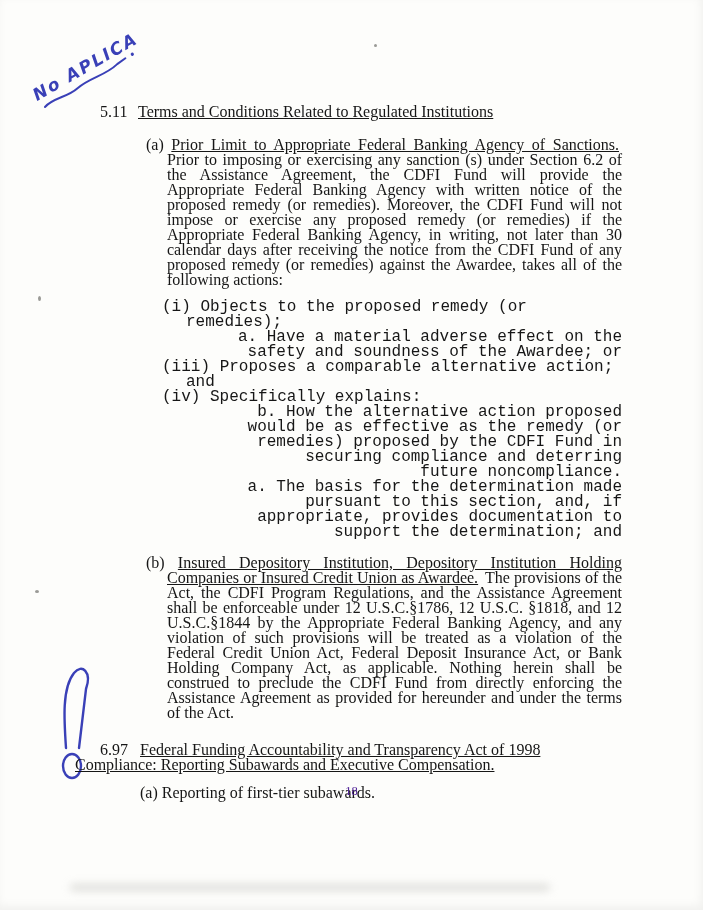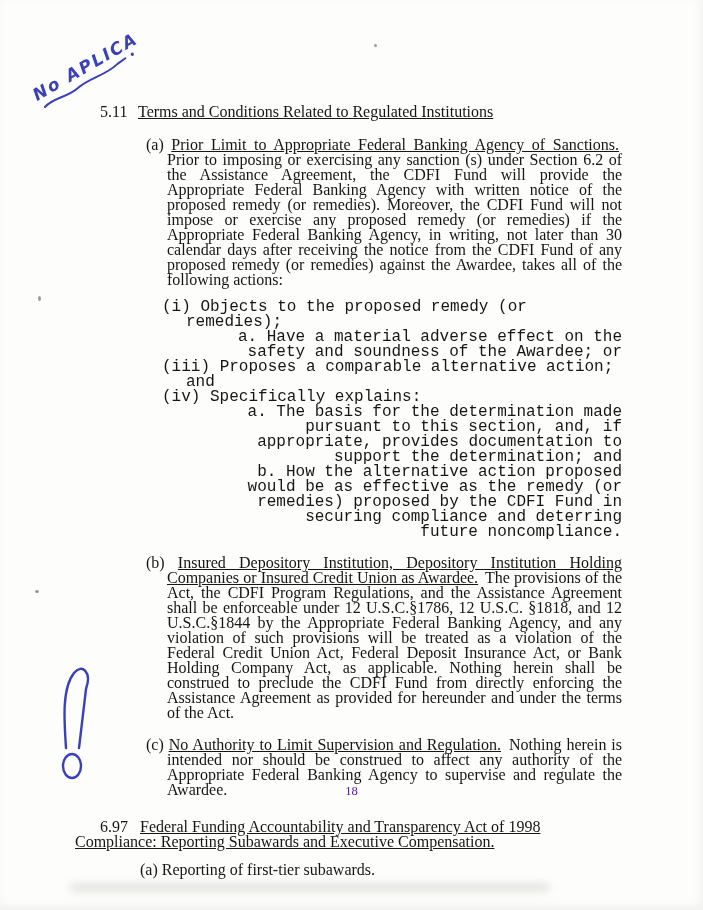--- a/index.html
+++ b/index.html
@@ -103,40 +103,35 @@
       </p>
       <p class="li1">
         <span>(iii)</span>
         <span>Proposes a comparable alternative action; and</span>
       </p>
       <p class="li1">
         <span>(iv)</span>
         <span>Specifically explains:</span>
       </p>
       <p class="li2">
+        <span>b.</span>
+        <span>How the alternative action proposed would be as effective as the remedy (or remedies) proposed by the CDFI Fund in securing compliance and deterring future noncompliance.</span>
+      </p>
+      <p class="li2">
         <span>a.</span>
         <span>The basis for the determination made pursuant to this section, and, if appropriate, provides documentation to support the determination; and</span>
-      </p>
-      <p class="li2">
-        <span>b.</span>
-        <span>How the alternative action proposed would be as effective as the remedy (or remedies) proposed by the CDFI Fund in securing compliance and deterring future noncompliance.</span>
       </p>
     </div>
 
     <p class="para-abc para-b">
       <span>(b)</span>
       <span class="u hd">Insured Depository Institution, Depository Institution Holding Companies or Insured Credit Union as Awardee.</span>
       <span>The provisions of the Act, the CDFI Program Regulations, and the Assistance Agreement shall be enforceable under 12 U.S.C.§1786, 12 U.S.C. §1818, and 12 U.S.C.§1844 by the Appropriate Federal Banking Agency, and any violation of such provisions will be treated as a violation of the Federal Credit Union Act, Federal Deposit Insurance Act, or Bank Holding Company Act, as applicable. Nothing herein shall be construed to preclude the CDFI Fund from directly enforcing the Assistance Agreement as provided for hereunder and under the terms of the Act.</span>
     </p>
 
-    <p class="para-abc para-c">
-      <span>(c)</span>
-      <span class="u hd">No Authority to Limit Supervision and Regulation.</span>
-      <span>Nothing herein is intended nor should be construed to affect any authority of the Appropriate Federal Banking Agency to supervise and regulate the Awardee.</span>
-    </p>
 
     <p class="sec512">
       <span class="num">6.97</span><span class="u">Federal Funding Accountability and Transparency Act of 1998 Compliance:  Reporting Subawards and Executive Compensation.</span>
     </p>
 
     <p class="item512a">
       <span>(a)</span>
       <span>Reporting of first-tier subawards.</span>
     </p>
 

